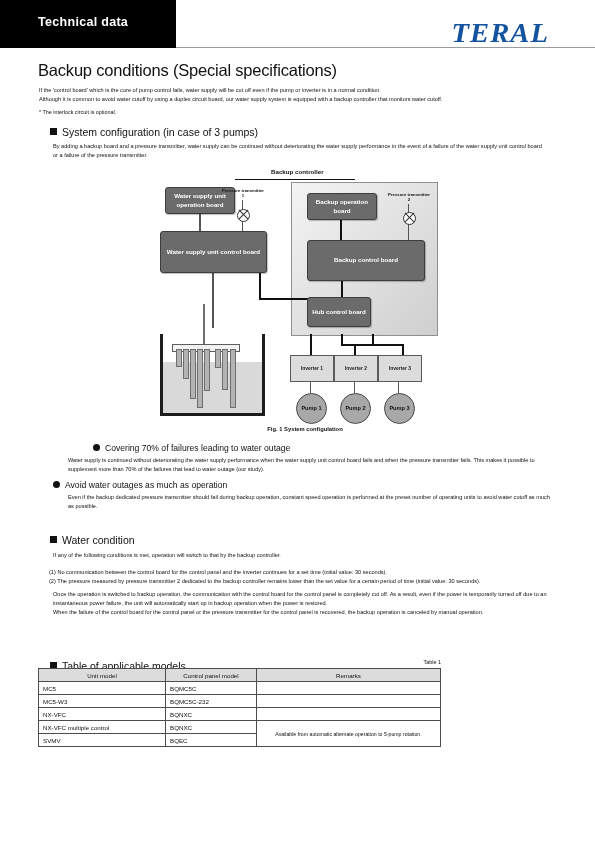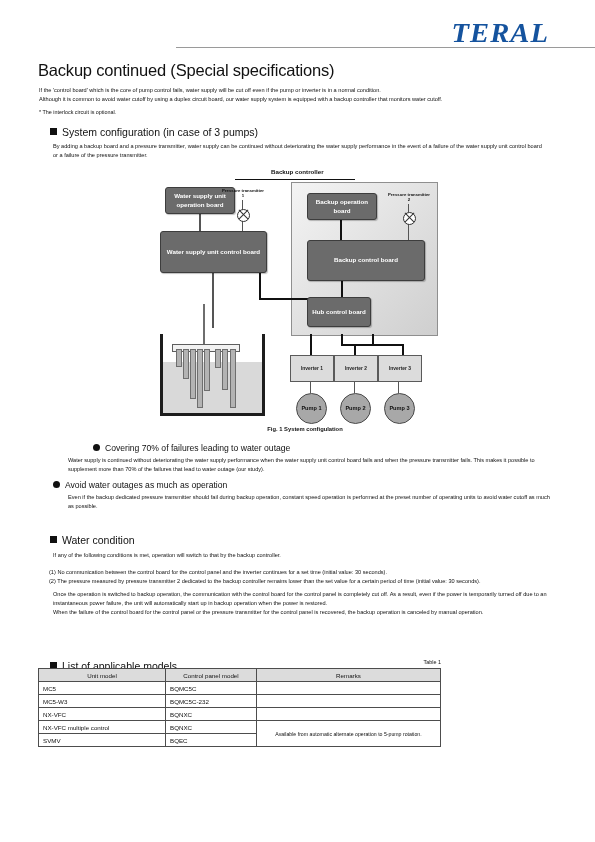--- a/index.html
+++ b/index.html
@@ -91,27 +91,30 @@
   th,td{border:1px solid #4d4d4d;height:12px;padding:0 4px;}
   thead th{background:#dcdcdc;text-align:center;font-weight:normal;}
   td.c1{width:118px;}
   td.c2{width:82px;}
   td.c3{text-align:center;font-size:5.2px;}
 </style>
 </head>
 <body>
 
 <div class="hdr">
+  <div class="hdr-black">
+    <span>Technical data</span>
+  </div>
   <div class="hdr-rule"></div>
   <div class="logo">TERAL</div>
 </div>
 
 <div class="page">
 
-  <h1 class="title">Backup continued (Special specifications)</h1>
+  <h1 class="title">Backup conditions (Special specifications)</h1>
 
   <div class="intro">
     <div>If the 'control board' which is the core of pump control fails, water supply will be cut off even if the pump or inverter is in a normal condition.</div>
     <div>Although it is common to avoid water cutoff by using a duplex circuit board, our water supply system is equipped with a backup controller that monitors water cutoff.</div>
   </div>
 
   <div class="note">* The interlock circuit is optional.</div>
 
   <div class="sec" style="left:36px;top:76px;">
     <span class="sq"></span><span>System configuration (in case of 3 pumps)</span>
@@ -210,21 +213,21 @@
   <div class="sec" style="left:36px;top:484px;">
     <span class="sq"></span><span>Water condition</span>
   </div>
   <div class="sub" style="left:53px;top:501px;width:500px;">If any of the following conditions is met, operation will switch to that by the backup controller.</div>
   <div class="sub" style="left:49px;top:518px;width:510px;">(1) No communication between the control board for the control panel and the inverter continues for a set time (initial value: 30 seconds).</div>
   <div class="sub" style="left:49px;top:527px;width:510px;">(2) The pressure measured by pressure transmitter 2 dedicated to the backup controller remains lower than the set value for a certain period of time (initial value: 30 seconds).</div>
   <div class="sub" style="left:53px;top:540px;width:500px;">Once the operation is switched to backup operation, the communication with the control board for the control panel is completely cut off. As a result, even if the power is temporarily turned off due to an instantaneous power failure, the unit will automatically start up in backup operation when the power is restored.</div>
   <div class="sub" style="left:53px;top:558px;width:500px;">When the failure of the control board for the control panel or the pressure transmitter for the control panel is recovered, the backup operation is canceled by manual operation.</div>
 
   <div class="sec" style="left:36px;top:610px;">
-    <span class="sq"></span><span>List of applicable models</span>
+    <span class="sq"></span><span>Table of applicable models</span>
   </div>
 
   <div class="tablewrap">
     <div class="tbl-label">Table 1</div>
     <table>
       <thead>
         <tr>
           <th style="width:118px;">Unit model</th>
           <th style="width:82px;">Control panel model</th>
           <th>Remarks</th>

